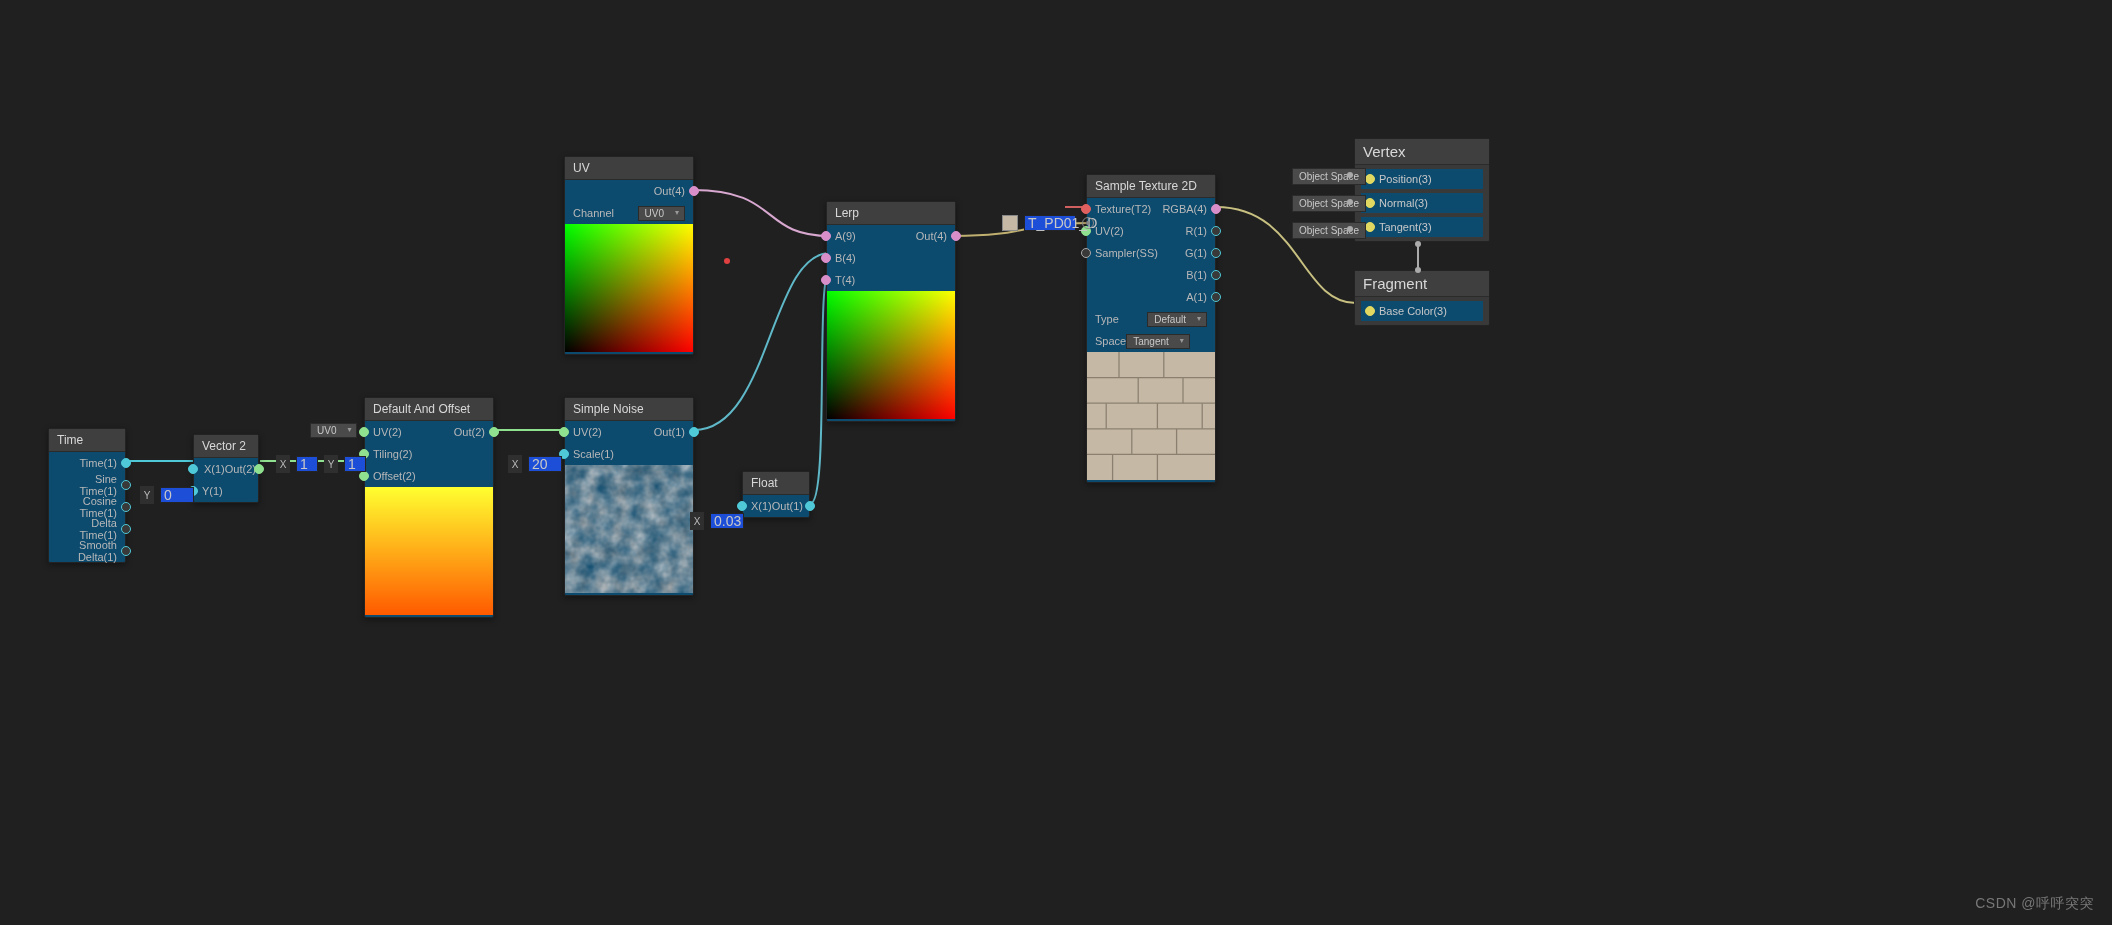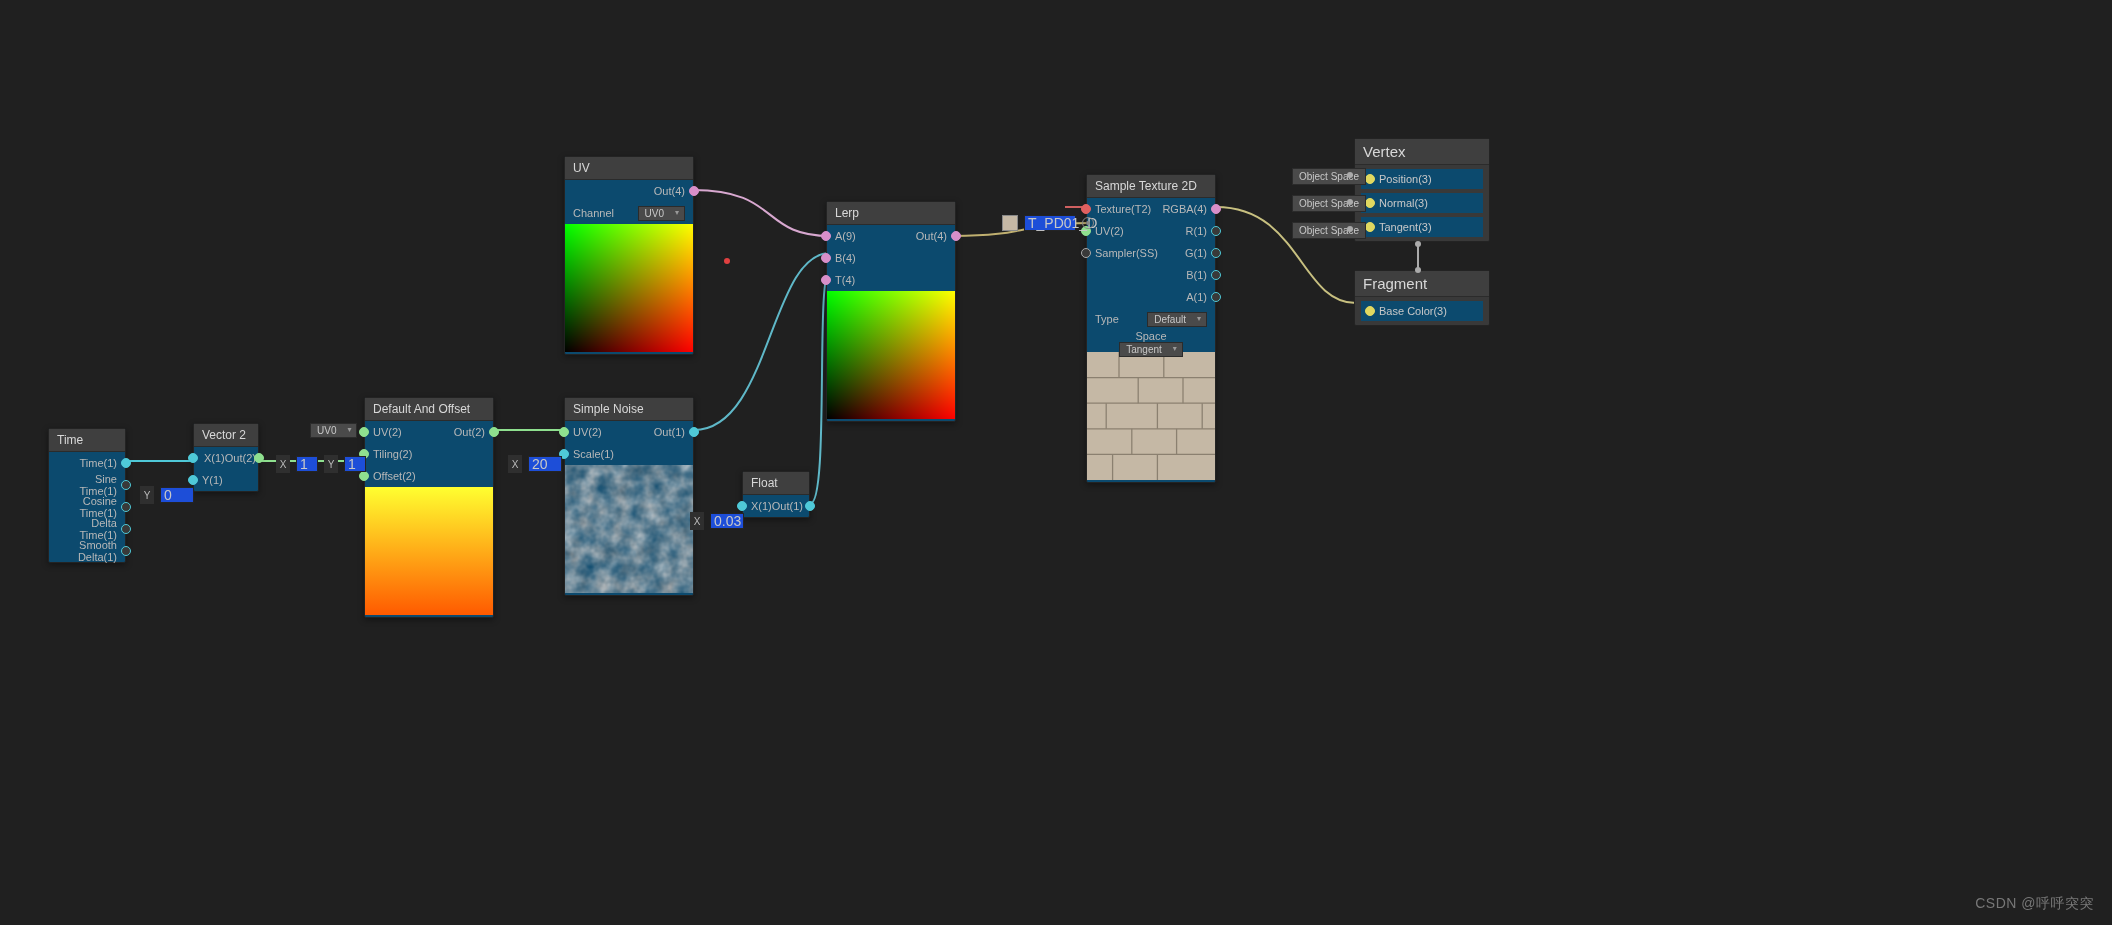--- a/index.html
+++ b/index.html
@@ -149,21 +149,21 @@
   <div class="row out">
         <span>Delta Time(1)</span>
         <span class="port out cyan"></span>
       </div>
   <div class="row out">
         <span>Smooth Delta(1)</span>
         <span class="port out cyan"></span>
       </div>
 </div>
 
-<div class="node" style="left:193px;top:423px;width:64px;">
+<div class="node" style="left:193px;top:434px;width:64px;">
   <div class="title">Vector 2</div>
   <div class="row" style="justify-content:space-between;">
     <span class="port in cyan filled"></span>
     <span style="margin-left:2px;">X(1)</span>
     <span style="margin-left:auto;">Out(2)</span>
     <span class="port out green filled"></span>
   </div>
   <div class="row in">
     <span class="port in cyan filled"></span>
     <span>Y(1)</span>
@@ -326,21 +326,21 @@
         <span class="port out cyan"></span>
       </div>
   <div class="row out">
         <span>A(1)</span>
         <span class="port out cyan"></span>
       </div>
   <div class="row" style="justify-content:space-between;">
     <span>Type</span>
     <span class="chip">Default</span>
   </div>
-  <div class="row" style="flex-direction:column;">
+  <div class="row" style="">
     <span>Space</span>
     <span class="chip">Tangent</span>
   </div>
   <svg class="preview" viewBox="0 0 100 100" preserveAspectRatio="none" style="height:128px;">
     <rect width="100" height="100" fill="#c5b8a5"></rect>
     <g stroke="#8b8070" stroke-width="1">
       <line x1="0" y1="20" x2="100" y2="20"></line>
           <line x1="0" y1="40" x2="100" y2="40"></line>
       <line x1="0" y1="60" x2="100" y2="60"></line>
           <line x1="0" y1="80" x2="100" y2="80"></line>

